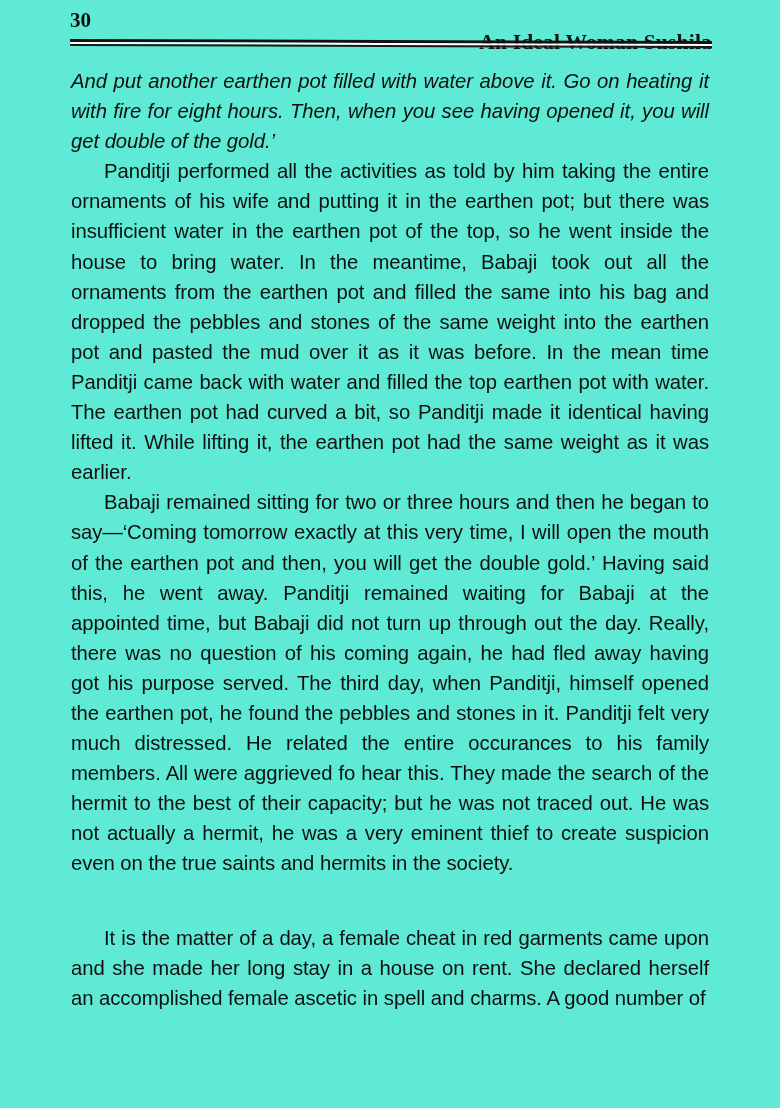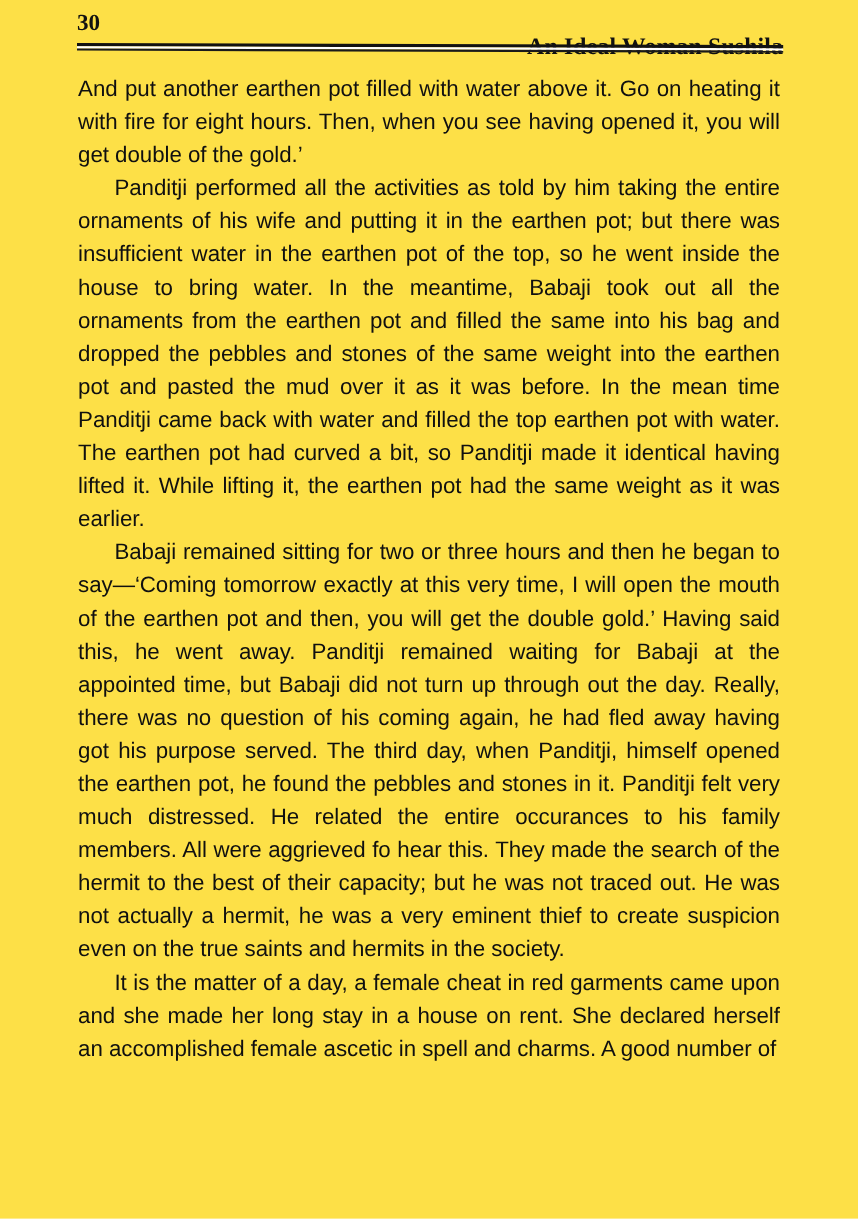--- a/index.html
+++ b/index.html
@@ -9,21 +9,21 @@
     background: #ffffff;
   }
   body {
     font-family: "Liberation Sans", sans-serif;
     -webkit-font-smoothing: antialiased;
   }
   .page {
     position: relative;
     width: 780px;
     height: 1108px;
-    background: #fde047;
+    background: #5eead4;
     overflow: hidden;
     box-sizing: border-box;
   }
 
   
   .running-head {
     position: absolute;
     top: 8px;
     left: 70px;
     right: 68px;
@@ -100,24 +100,26 @@
     color: #101010;
     text-align: justify;
     text-justify: inter-word;
     text-indent: 33px;
     letter-spacing: -0.05px;
     word-spacing: 0px;
     hyphens: none;
   }
   .para.no-indent {
     text-indent: 0;
+    font-style: italic;
   }
   
   .para.last {
     text-align: justify;
+    margin-top: 44px;
   }
 </style>
 </head>
 <body>
 
 <div class="page">
 
   <div class="running-head">
     <span class="folio">30</span>
     <span class="head-title">An Ideal Woman Sushila</span>

